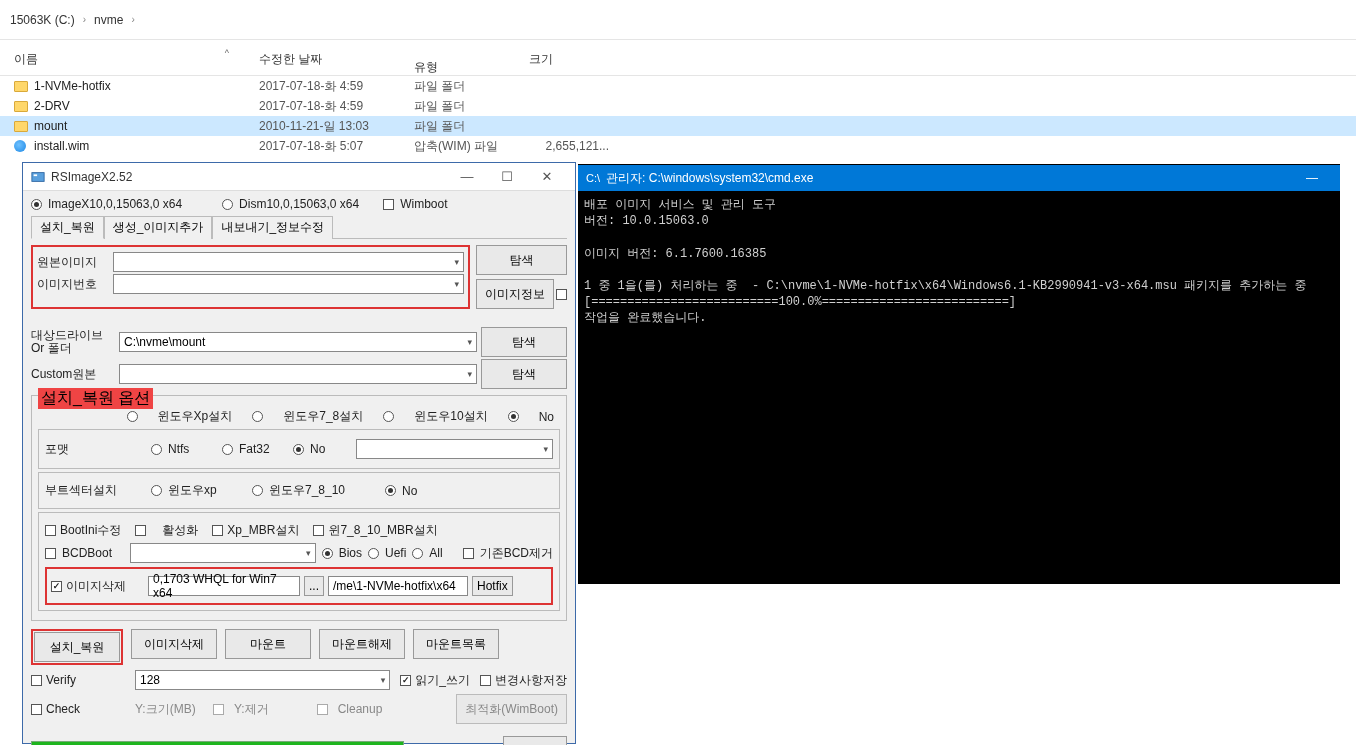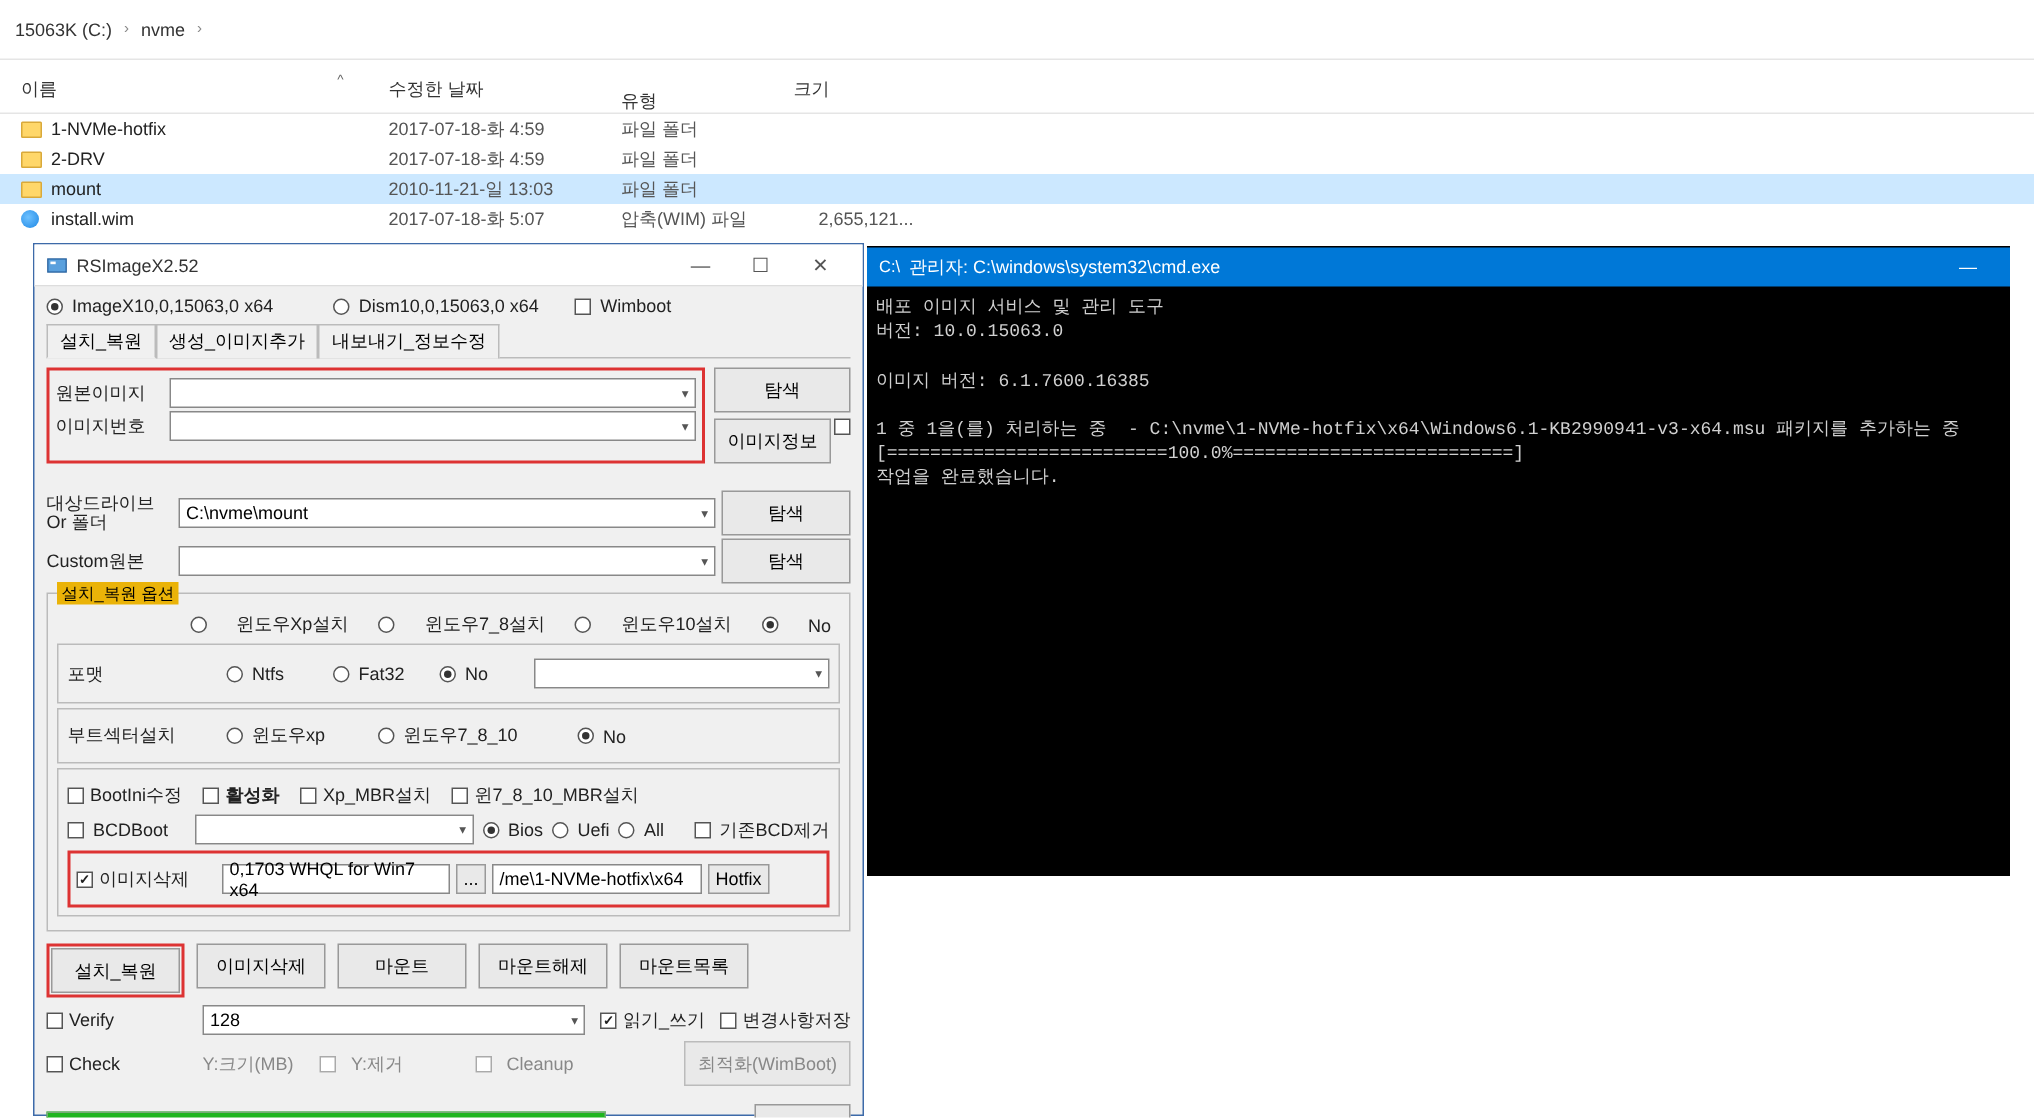--- a/index.html
+++ b/index.html
@@ -55,21 +55,21 @@
 .form-row { display:flex; align-items:center; gap: 4px; margin: 2px 0;}
 .lbl { font-size:12px; color:#222; }
 .combo { flex:1; height:20px; border:1px solid #888; background:#fff; display:flex; align-items:center; padding: 0 4px; font-size:12px; justify-content:space-between;}
 .combo .arr { font-size:9px; color:#555; }
 .btn { min-width:64px; height:30px; background:#e9e9e9; border:1px solid #999; font-size:12px; display:inline-flex; align-items:center; justify-content:center; padding: 0 8px;}
 .btn.sm { min-width: 20px; padding: 0 4px; height: 20px;}
 .btn.wide { min-width: 86px; }
 .txt { height:20px; border:1px solid #888; background:#fff; padding: 0 4px; font-size:12px; display:flex; align-items:center;}
 
 .group { border:1px solid #bbb; padding: 8px 6px 6px 6px; margin-top: 6px; position:relative;}
-.group .gtitle { position:absolute; top:-8px; left:6px; background:#eab308; padding: 0 3px; font-size:11px;}
+.group .gtitle { position:absolute; top:-8px; left:6px; background:#ef4444; padding: 0 3px; font-size:16px;}
 .inner-group { border:1px solid #bbb; padding: 5px 6px; margin: 3px 0;}
 .opt-row { display:flex; align-items:center; gap: 6px; margin: 4px 0; flex-wrap: wrap;}
 
 .btn-row { display:flex; gap: 8px; margin-top:8px;}
 .progress { height:20px; background:#1eb51e; display:flex; align-items:flex-end; justify-content:center; color:#7f1d1d; font-weight:bold; font-size:12px; border:1px solid #7a7;}
 .disabled-text { color:#888; }
 
 
 .cmd-window { position: absolute; top: 164px; left: 578px; width: 762px; height: 420px; background:#000; border-top: 1px solid #000;}
 .cmd-title { height: 26px; background: #0078d7; color:#fff; display:flex; align-items:center; padding: 0 8px; font-size:12px;}
@@ -177,21 +177,21 @@
         <div class="form-row">
           <span class="lbl" style="width:72px">이미지번호</span>
           <div class="combo">
               <span></span>
               <span class="arr">▾</span>
             </div>
         </div>
       </div>
       <div style="display:flex; flex-direction:column; gap:4px;">
         <div class="btn wide">탐색</div>
-        <div style="display:flex; gap:2px;">
+        <div style="display:flex; align-items:center; gap:2px;">
           <div class="btn" style="min-width:74px">이미지정보</div>
           <span class="chk"></span>
         </div>
       </div>
     </div>
 
     <div class="form-row" style="margin-top:18px;">
       <span class="lbl" style="width:84px; white-space:pre-line; line-height:1.1;">대상드라이브
 Or 폴더</span>
       <div class="combo">
@@ -247,21 +247,21 @@
           <span class="radio on"></span>
             <span class="lbl">No</span>
         </div>
       </div>
       <div class="inner-group">
         <div class="opt-row" style="gap:14px;">
           <span style="display:flex;align-items:center;gap:4px;">
               <span class="chk"></span>
               <span class="lbl">BootIni수정</span>
             </span>
-          <span style="display:flex;align-items:center;gap:4px;font-weight:bold;">
+          <span style="display:flex;align-items:center;gap:16px;">
               <span class="chk"></span>
               <span class="lbl">활성화</span>
             </span>
           <span style="display:flex;align-items:center;gap:4px;">
               <span class="chk"></span>
               <span class="lbl">Xp_MBR설치</span>
             </span>
           <span style="display:flex;align-items:center;gap:4px;">
               <span class="chk"></span>
               <span class="lbl">윈7_8_10_MBR설치</span>

